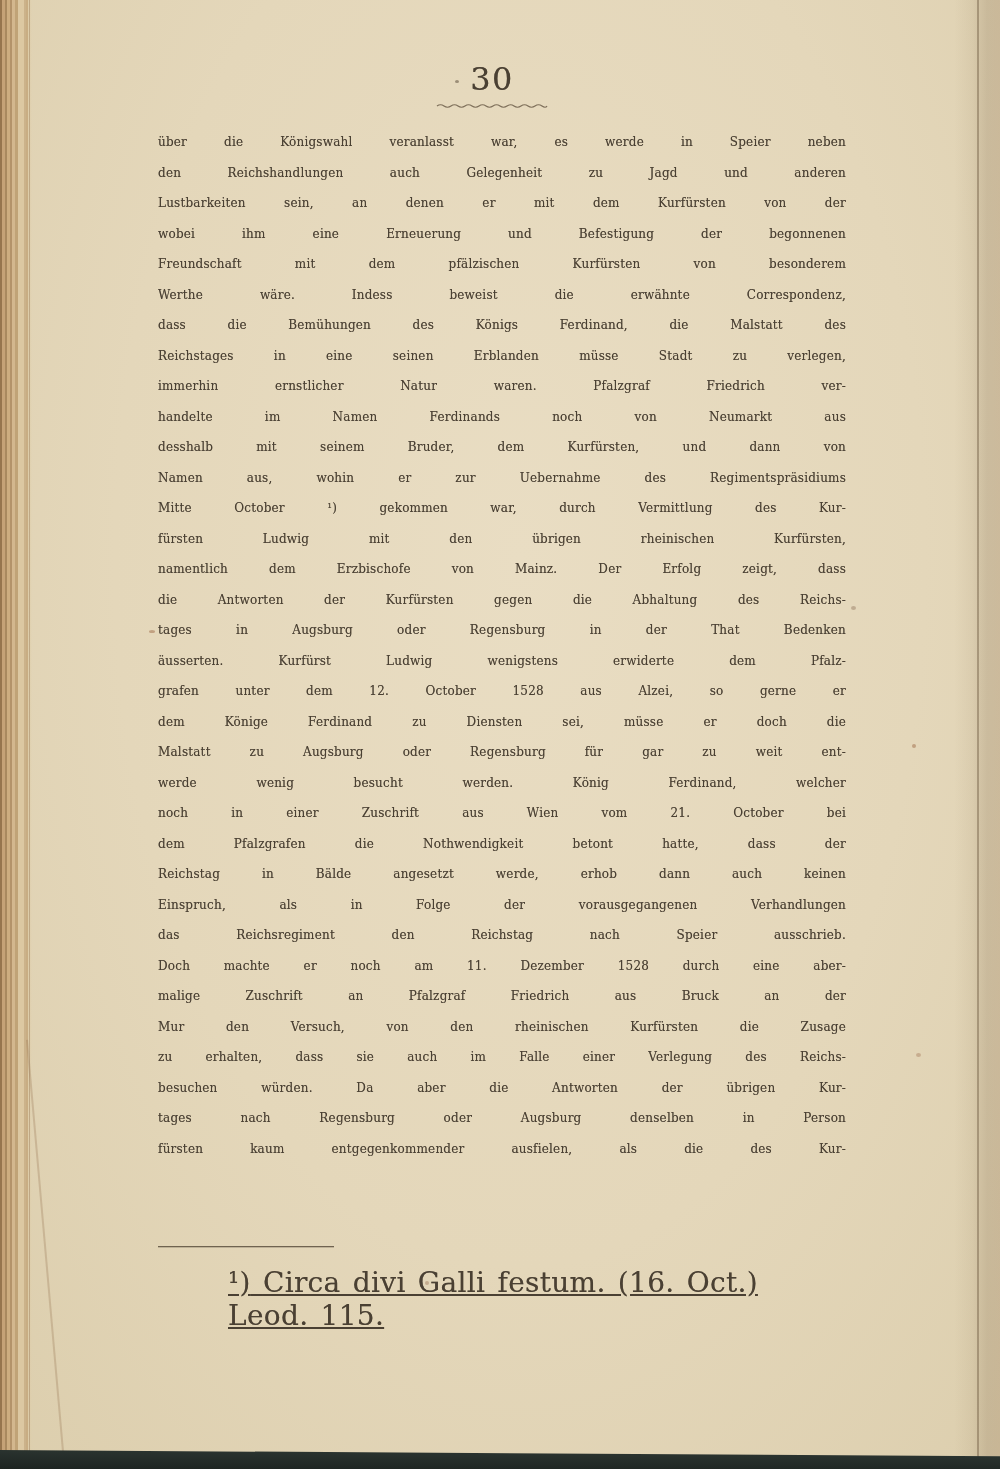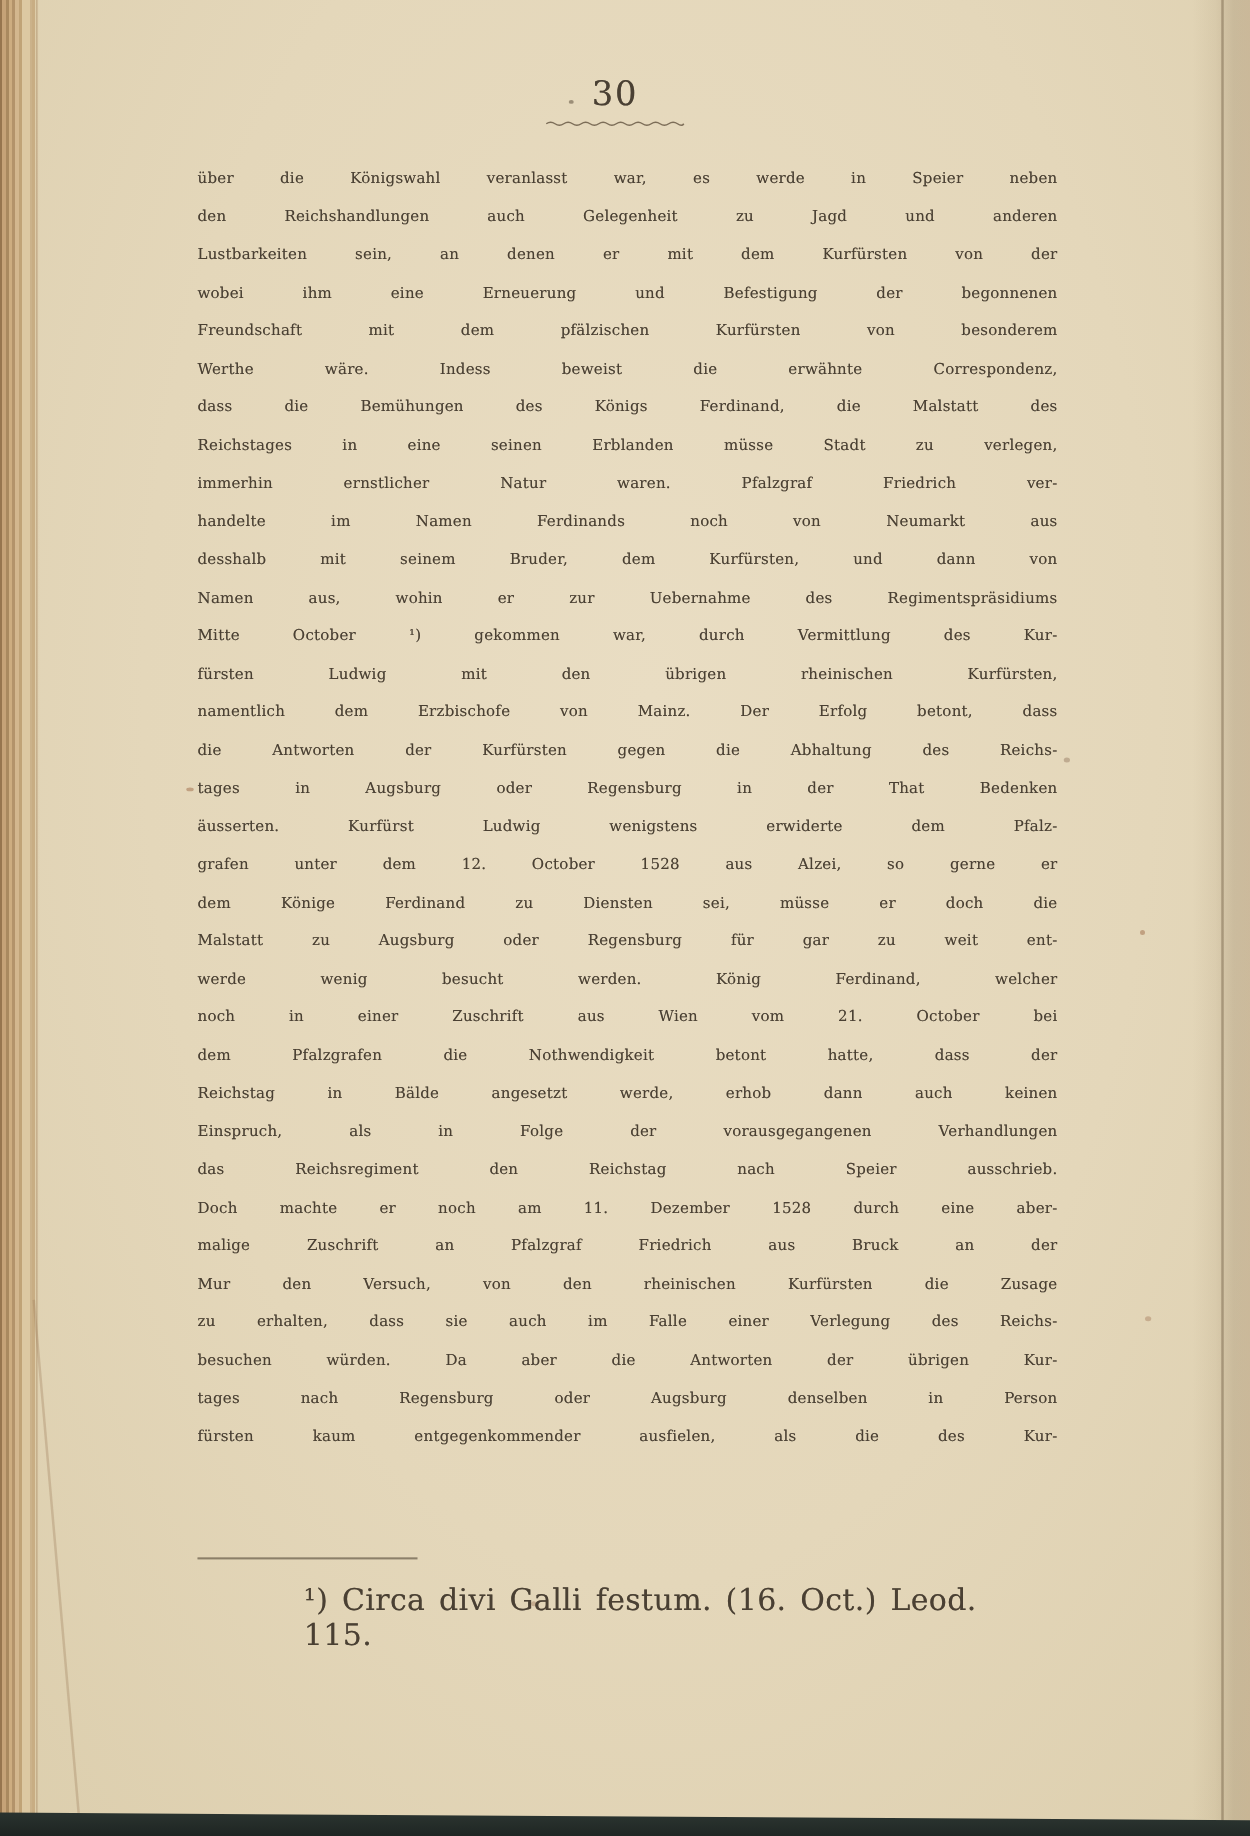--- a/index.html
+++ b/index.html
@@ -64,21 +64,21 @@
   .speck.s4{left:912px;top:744px;width:4px;height:4px;background:rgba(150,95,60,.45);}
   .speck.s5{left:425px;top:1281px;width:4px;height:4px;background:rgba(140,95,65,.35);}
   .speck.s6{left:916px;top:1053px;width:5px;height:4px;background:rgba(150,100,70,.35);}
 
   
   .page-head{
     position:absolute;left:148px;top:60px;width:688px;
     text-align:center;
   }
   .page-number{
-    font-size:27px;letter-spacing:1.5px;color:var(--ink);
+    font-size:32px;letter-spacing:1.5px;color:var(--ink);
     text-shadow:0 0 .5px rgba(74,64,51,.55);
   }
   .squiggle{display:block;margin:4px auto 0 auto;}
 
   .body-text{
     position:absolute;left:158px;top:127px;width:688px;
   }
   .body-text .line{
     font-size:12px;line-height:30.5px;height:30.5px;
     text-align:justify;text-align-last:justify;
@@ -87,24 +87,24 @@
     text-shadow:0 0 .5px rgba(74,64,51,.5);
     letter-spacing:.2px;
   }
 
   .footnote-rule{
     position:absolute;left:158px;top:1246px;width:176px;height:1px;
     background:rgba(82,70,54,.8);
     box-shadow:0 1px 0 rgba(82,70,54,.25);
   }
   .footnote{
-    position:absolute;left:243px;top:1266px;width:560px;
-    font-size:24px;color:var(--ink);
+    position:absolute;left:228px;top:1266px;width:560px;
+    font-size:28px;color:var(--ink);
     text-shadow:0 0 .5px rgba(74,64,51,.5);
-    letter-spacing:.3px;word-spacing:3px;
+    letter-spacing:.3px;word-spacing:3px;text-decoration:underline;
   }
 </style>
 </head>
 <body>
 
 <div class="edge-stack"></div>
 <div class="edge-crease"></div>
 <div class="corner-curl"></div>
 <div class="gutter-shadow"></div>
 <div class="gutter-line"></div>
@@ -133,21 +133,21 @@
       <div class="line">Freundschaft mit dem pfälzischen Kurfürsten von besonderem</div>
       <div class="line">Werthe wäre.  Indess beweist die erwähnte Correspondenz,</div>
       <div class="line">dass die Bemühungen des Königs Ferdinand, die Malstatt des</div>
       <div class="line">Reichstages in eine seinen Erblanden müsse Stadt zu verlegen,</div>
       <div class="line">immerhin ernstlicher Natur waren.  Pfalzgraf Friedrich ver-</div>
       <div class="line">handelte im Namen Ferdinands noch von Neumarkt aus</div>
       <div class="line">desshalb mit seinem Bruder, dem Kurfürsten, und dann von</div>
       <div class="line">Namen aus, wohin er zur Uebernahme des Regimentspräsidiums</div>
       <div class="line">Mitte October ¹) gekommen war, durch Vermittlung des Kur-</div>
       <div class="line">fürsten Ludwig mit den übrigen rheinischen Kurfürsten,</div>
-      <div class="line">namentlich dem Erzbischofe von Mainz.  Der Erfolg betont, dass</div>
+      <div class="line">namentlich dem Erzbischofe von Mainz.  Der Erfolg zeigt, dass</div>
       <div class="line">die Antworten der Kurfürsten gegen die Abhaltung des Reichs-</div>
       <div class="line">tages in Augsburg oder Regensburg in der That Bedenken</div>
       <div class="line">äusserten.  Kurfürst Ludwig wenigstens erwiderte dem Pfalz-</div>
       <div class="line">grafen unter dem 12. October 1528 aus Alzei, so gerne er</div>
       <div class="line">dem Könige Ferdinand zu Diensten sei, müsse er doch die</div>
       <div class="line">Malstatt zu Augsburg oder Regensburg für gar zu weit ent-</div>
       <div class="line">werde wenig besucht werden.  König Ferdinand, welcher</div>
       <div class="line">noch in einer Zuschrift aus Wien vom 21. October bei</div>
       <div class="line">dem Pfalzgrafen die Nothwendigkeit betont hatte, dass der</div>
       <div class="line">Reichstag in Bälde angesetzt werde, erhob dann auch keinen</div>

